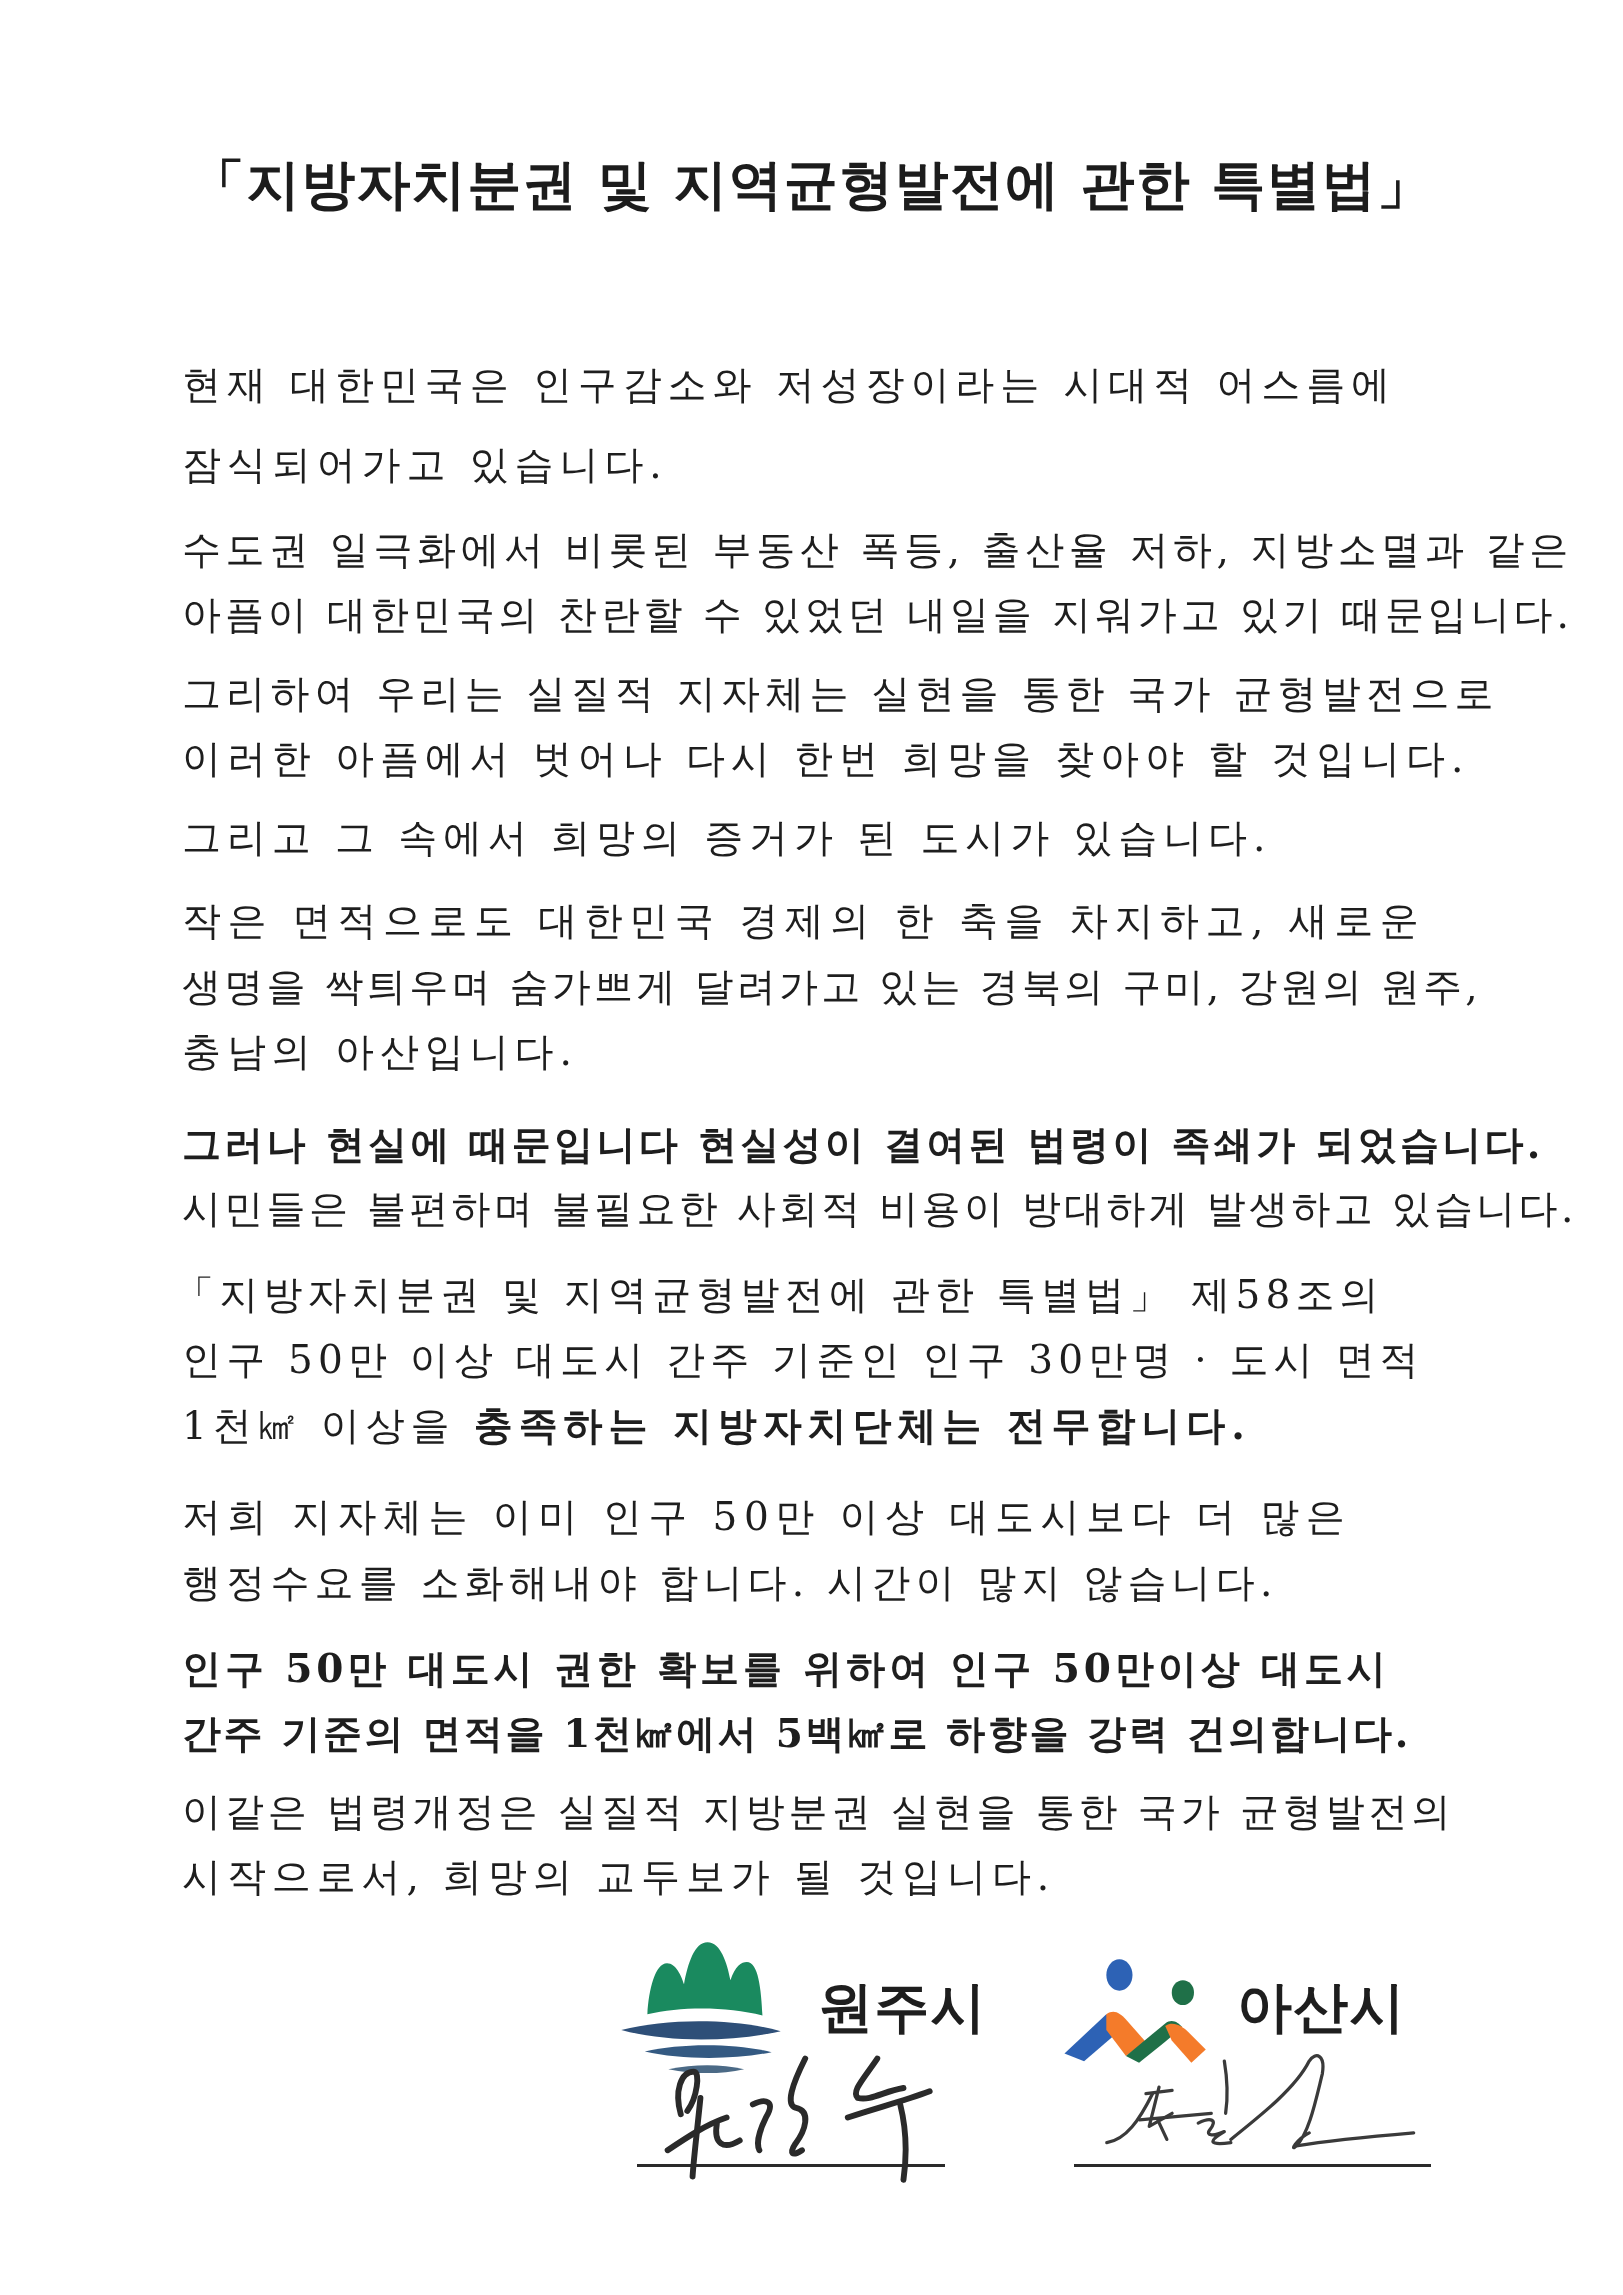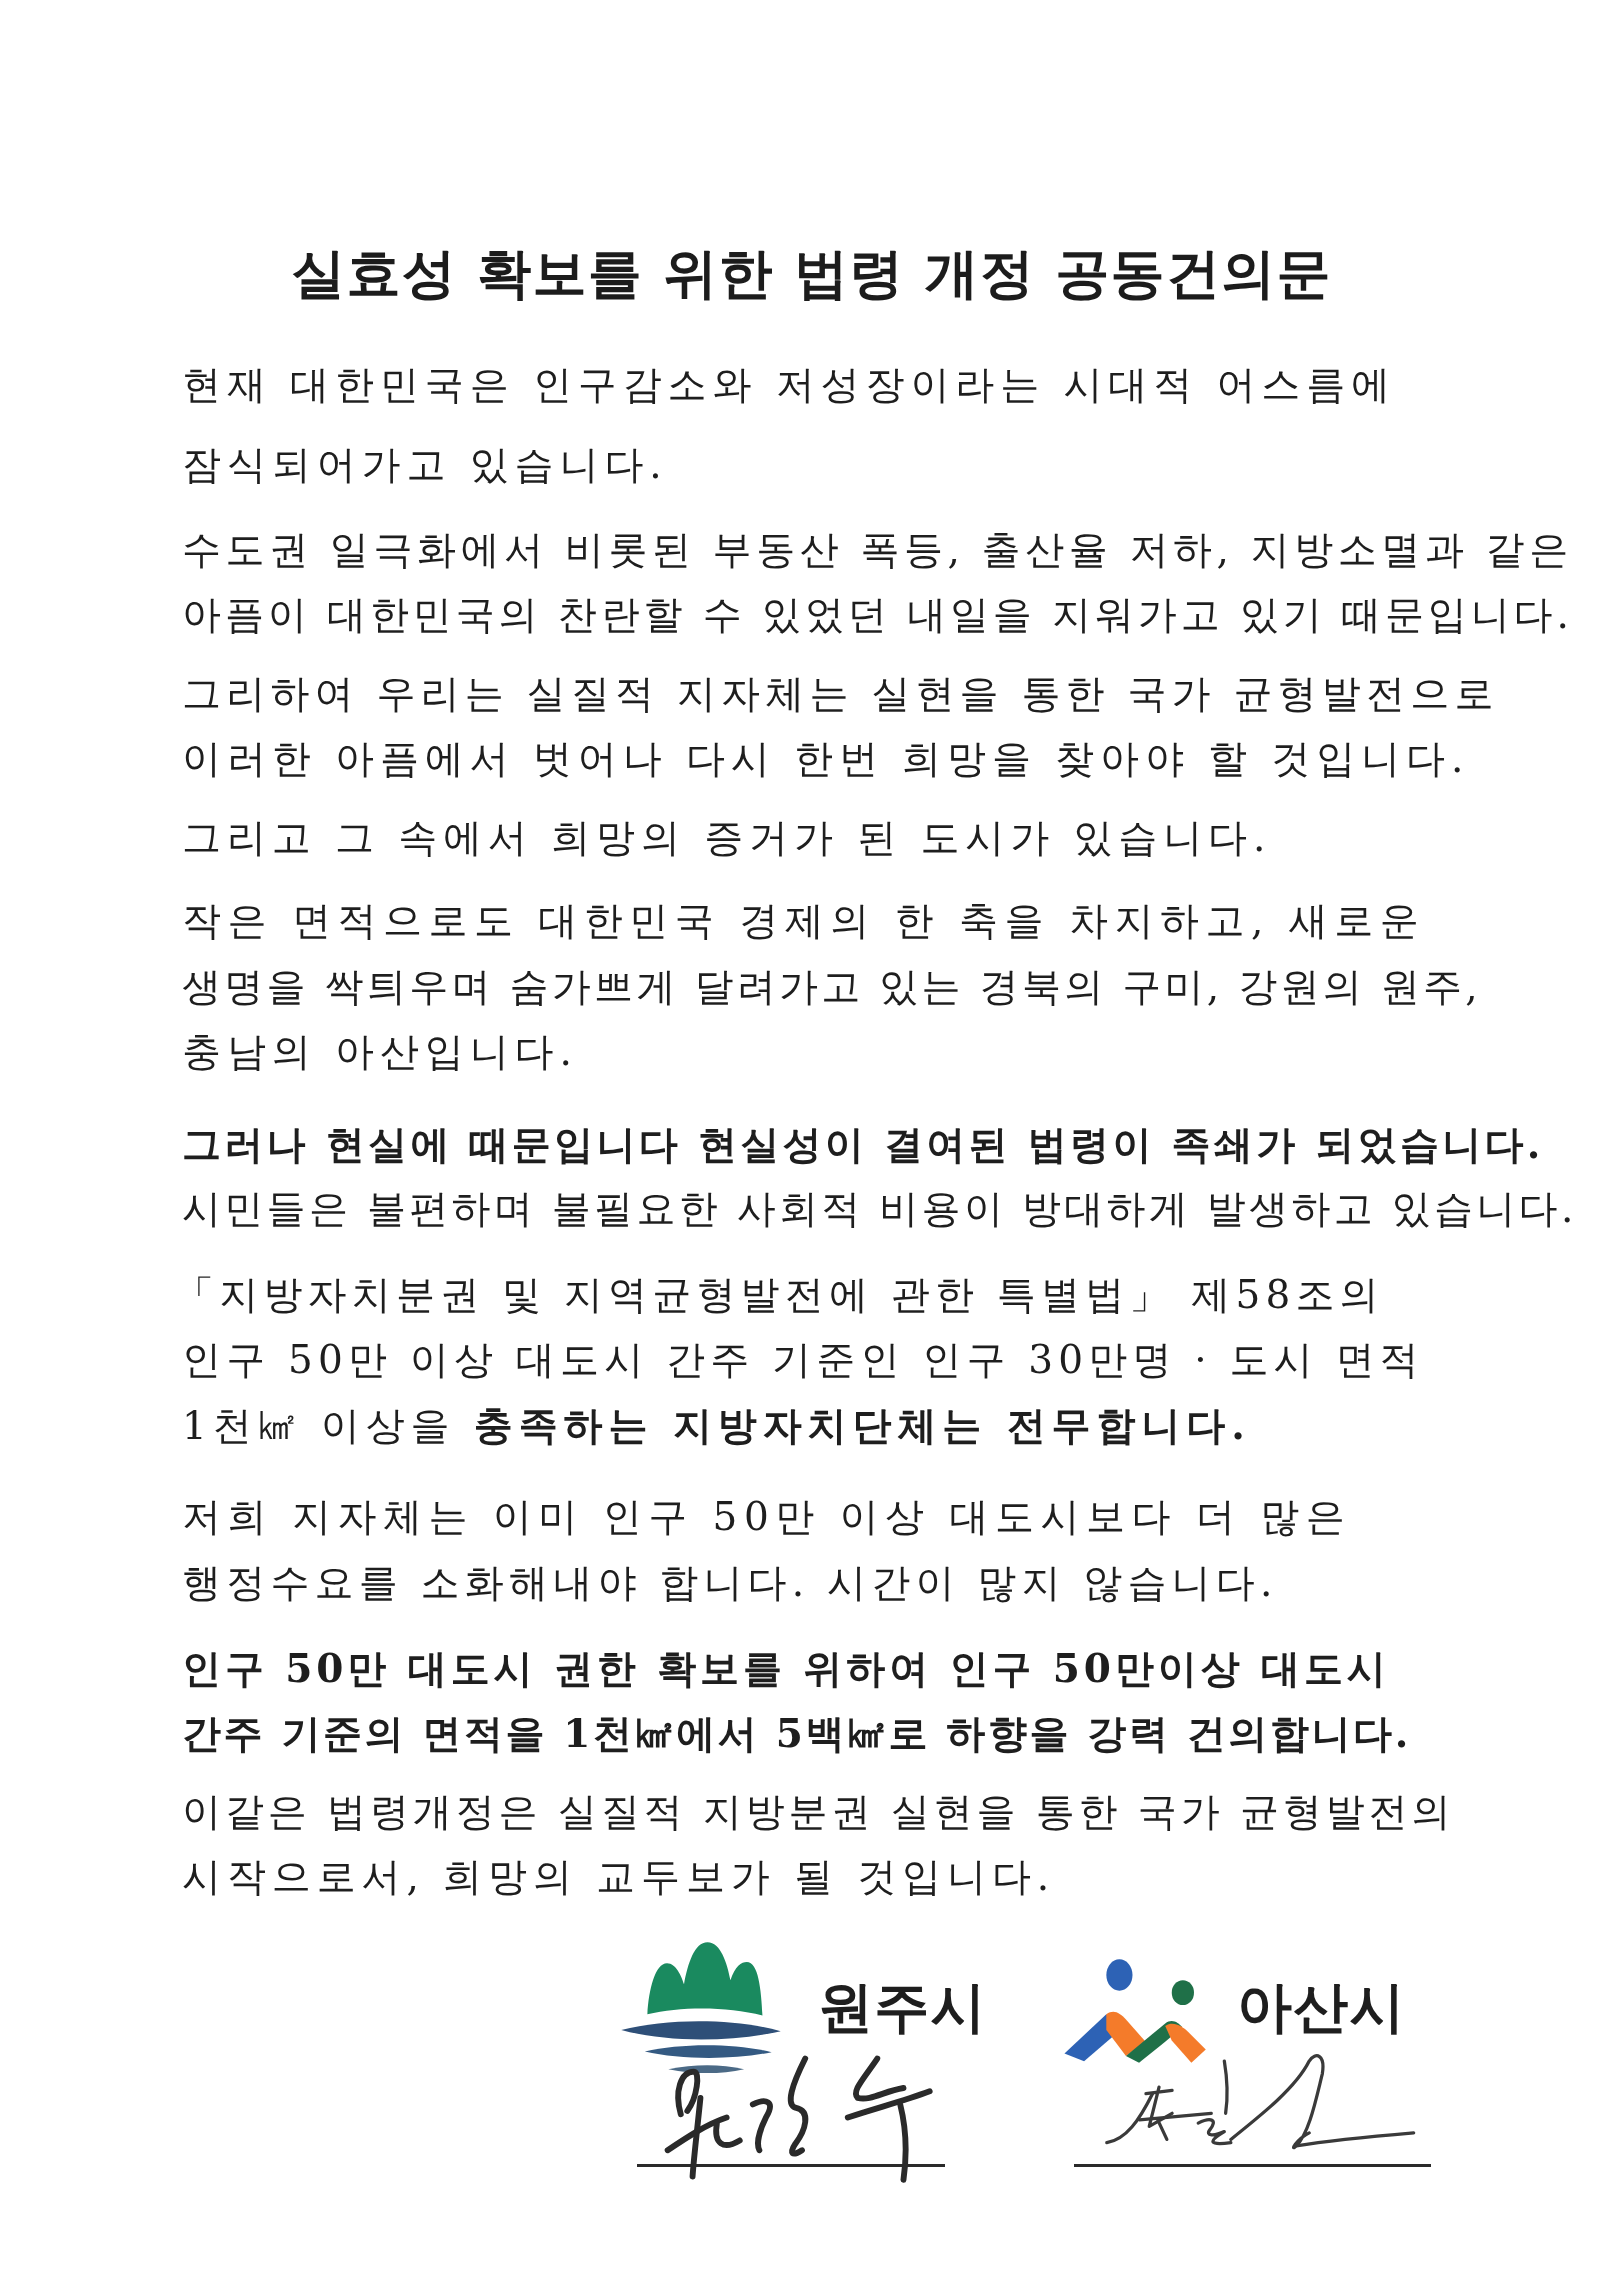--- a/index.html
+++ b/index.html
@@ -42,21 +42,21 @@
     .city .signature { position: absolute; }
     .city .sign-line {
       position: absolute; height: 2.6px; background: #2a2a2a;
     }
   </style>
 </head>
 <body>
 
 <div class="page">
 
-  <div class="title-line title-2">실효성 확보를 위한 법령 개정 공동건의문</div>
+  <div class="title-line title-1">「지방자치분권 및 지역균형발전에 관한 특별법」</div>
 
   <div>
     <div class="line" style="top:359px">현재 대한민국은 인구감소와 저성장이라는 시대적 어스름에</div>
     <div class="line" style="top:439px">잠식되어가고 있습니다.</div>
   </div>
 
   <div>
     <div class="line" style="top:524px; letter-spacing:4.6px">수도권 일극화에서 비롯된 부동산 폭등, 출산율 저하, 지방소멸과 같은</div>
     <div class="line" style="top:589px; letter-spacing:3.9px">아픔이 대한민국의 찬란할 수 있었던 내일을 지워가고 있기 때문입니다.</div>
   </div>

